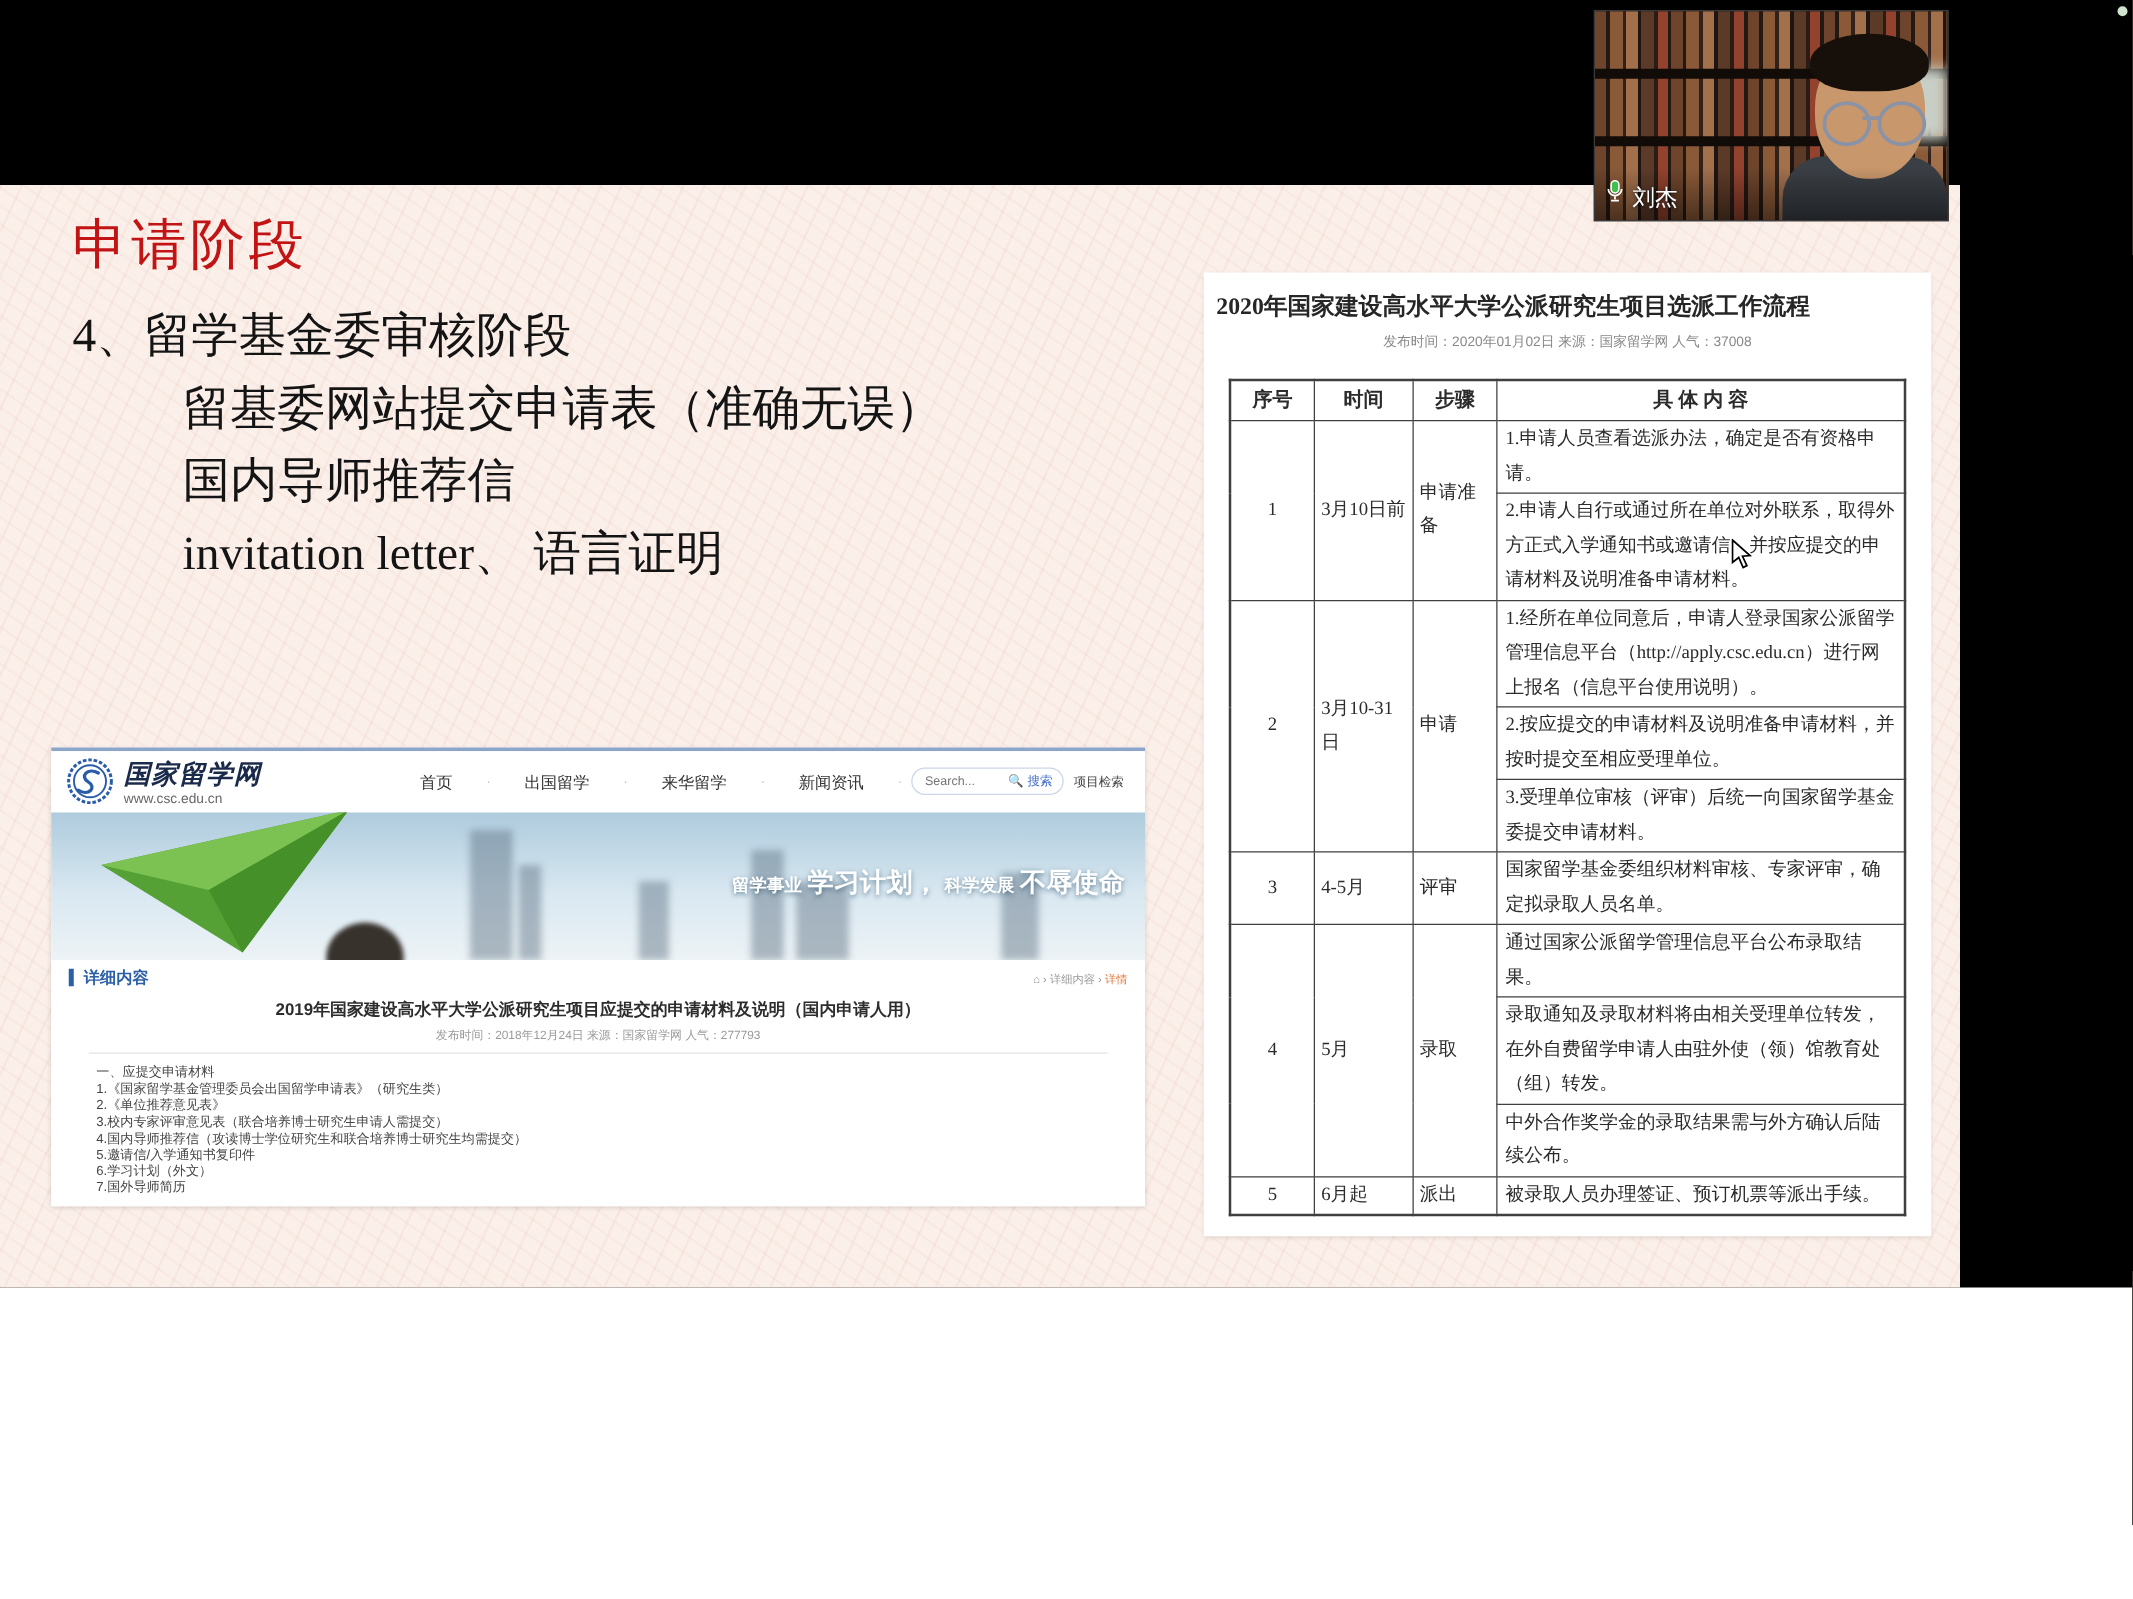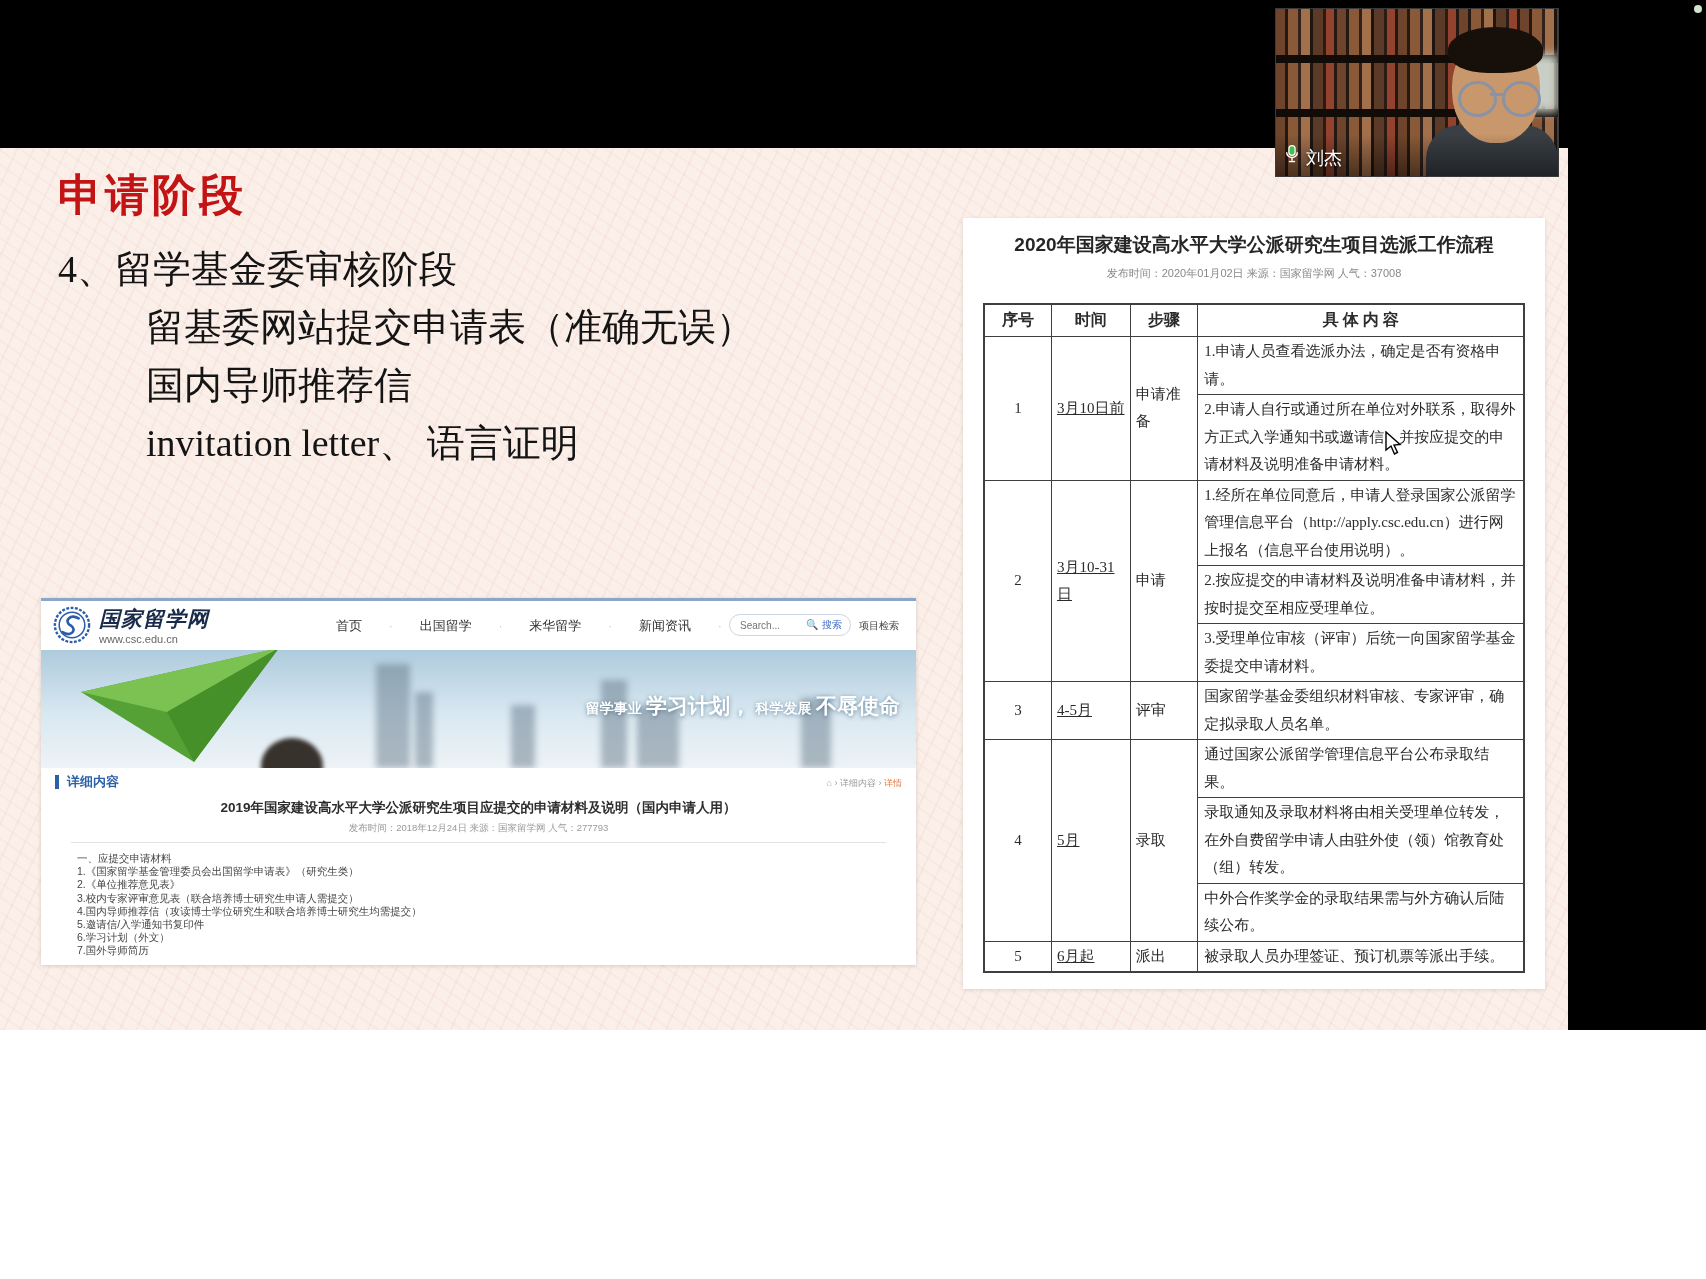--- a/index.html
+++ b/index.html
@@ -29,21 +29,21 @@
   .cam-fade{position:absolute;left:0;bottom:0;width:100%;height:42px;
             background:linear-gradient(180deg,rgba(0,0,0,0),rgba(0,0,0,.45));}
   .cam-name{position:absolute;left:30px;bottom:6px;color:#fff;font-size:18px;
             text-shadow:0 1px 3px rgba(0,0,0,.8);}
   .cam-mic{position:absolute;left:8px;bottom:8px;}
   
   .slide{position:absolute;left:0;top:148px;width:1568px;height:882px;background:#fbefe9;
      background-image:
        repeating-linear-gradient(115deg,rgba(228,190,182,.16) 0 2px,rgba(0,0,0,0) 2px 15px),
        repeating-linear-gradient(35deg,rgba(228,190,182,.12) 0 2px,rgba(0,0,0,0) 2px 12px);}
-  .slide-title{position:absolute;left:58px;top:18px;font-size:44px;font-weight:bold;color:#c21414;
+  .slide-title{position:absolute;left:58px;top:18px;font-size:44px;font-weight:normal;color:#c21414;
                letter-spacing:3px;font-family:"Liberation Sans","DejaVu Sans",sans-serif;}
   .slide-body{position:absolute;left:58px;top:92px;width:940px;font-size:38px;line-height:58px;
               color:#141414;font-family:"Liberation Serif","DejaVu Serif",serif;}
   .slide-body .ind{padding-left:88px;}
   
   .site{position:absolute;left:41px;top:450px;width:875px;height:367px;background:#fff;
         box-shadow:0 1px 4px rgba(0,0,0,.15);font-family:"Liberation Sans","DejaVu Sans",sans-serif;}
   .site-topline{position:absolute;left:0;top:0;width:100%;height:3px;background:#8ca6c9;}
   .site-header{position:absolute;left:0;top:3px;width:100%;height:49px;background:#fff;}
   .logo-badge{position:absolute;left:12px;top:5px;width:38px;height:38px;}
@@ -73,29 +73,29 @@
   .crumb{position:absolute;right:14px;top:9px;font-size:9px;color:#999;}
   .crumb .cur{color:#e27a3f;}
   .art-title{position:absolute;left:0;top:31px;width:100%;text-align:center;font-size:13.5px;
              font-weight:bold;color:#2d2d2d;}
   .art-meta{position:absolute;left:0;top:54px;width:100%;text-align:center;font-size:9.5px;color:#9a9a9a;}
   .art-div{position:absolute;left:30px;right:30px;top:74px;height:1px;background:#e3e3e3;}
   .art-list{position:absolute;left:36px;top:84px;font-size:10.5px;color:#444;line-height:13.2px;}
   
   .flow{position:absolute;left:963px;top:70px;width:582px;background:#fff;padding-bottom:16px;
         box-shadow:0 1px 4px rgba(0,0,0,.12);}
-  .flow-title{margin:14px 10px 0;text-align:center;font-size:19px;font-weight:bold;color:#262626;}
+  .flow-title{margin:14px 10px 0;text-align:left;font-size:19px;font-weight:bold;color:#262626;font-family:Liberation Serif, serif;}
   .flow-meta{margin:8px 0 0;text-align:center;font-size:11px;color:#888;}
   .flow-table{border-collapse:collapse;margin:22px auto 0;width:542px;
               font-family:"Liberation Serif","DejaVu Serif",serif;color:#2b2b2b;font-size:15px;}
   .flow-table th,.flow-table td{border:1px solid #3f3f3f;}
   .flow-table{border:2px solid #3f3f3f;}
   .flow-table th{font-weight:bold;font-size:16px;padding:5px 2px;}
   .c-no{width:68px;text-align:center;}
-  .c-time{width:74px;padding:1px 5px;line-height:27px;text-decoration:underline;}
+  .c-time{width:74px;padding:1px 5px;line-height:27px;}
   .c-step{width:62px;padding:1px 5px;line-height:27px;}
   .c-detail{width:332px;padding:1px 6px;line-height:27.5px;text-align:left;}
   
   .cursor{position:absolute;left:1385px;top:283px;z-index:40;}
 </style>
 </head>
 <body>
 
 <div class="stage">
 

